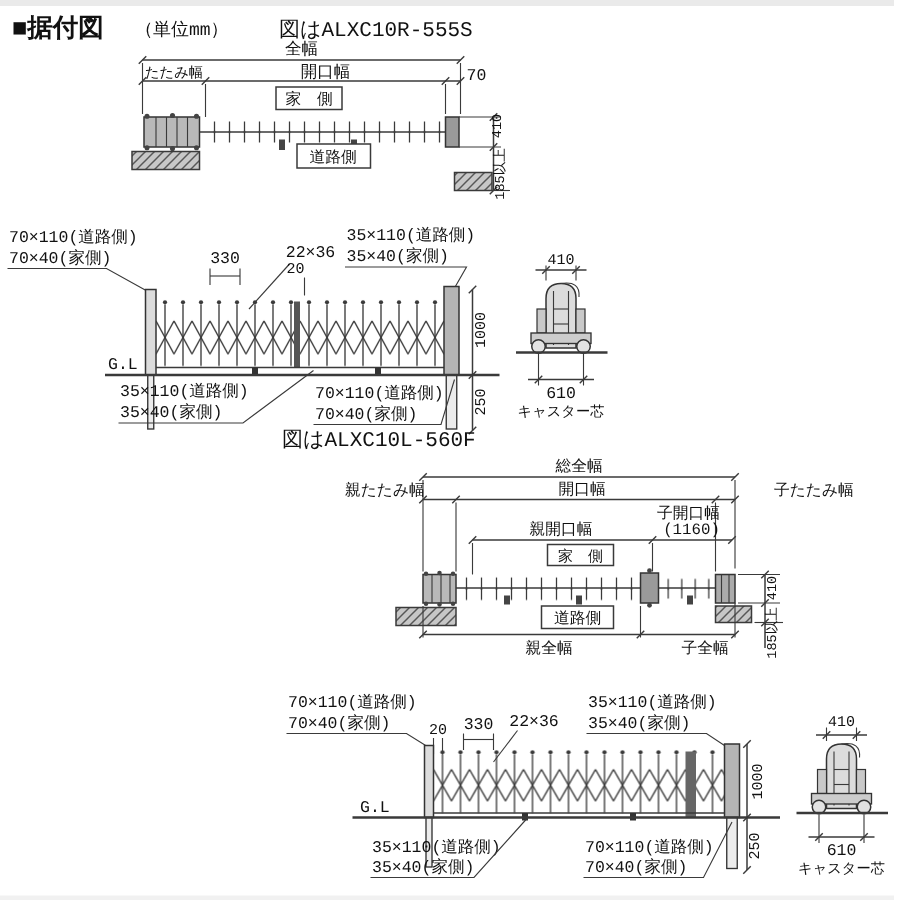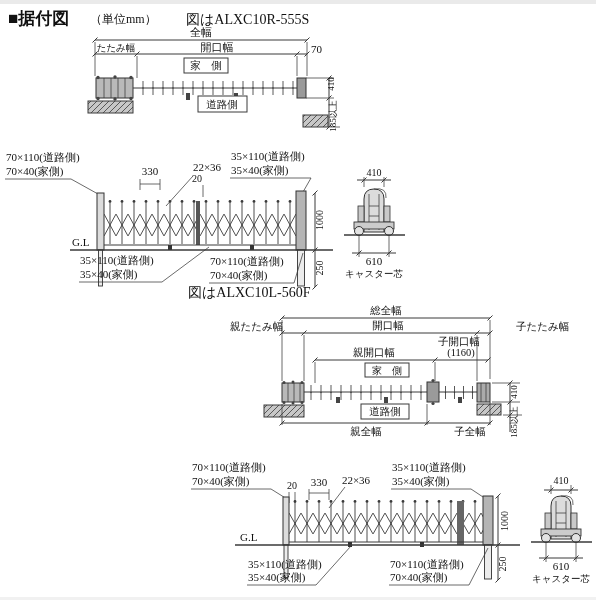--- a/index.html
+++ b/index.html
@@ -1,17 +1,17 @@
 <!DOCTYPE html>
 <html><head>
 <meta charset="utf-8">
 <style>
   html,body{margin:0;padding:0;background:#fff;}
   .stage{position:relative;width:596px;height:600px;background:#fff;overflow:hidden;
-         font-family:Liberation Serif, serif;}
+         font-family:Liberation Mono, monospace;}
   .edge-top{position:absolute;left:0;top:0;width:600px;height:4px;background:#eaeaea;}
   .edge-bottom{position:absolute;left:0;top:597px;width:600px;height:3px;background:#f1f1f1;}
   svg{position:absolute;left:0;top:0;}
   svg text{fill:#111;}
   .ln{stroke:#3a3a3a;stroke-width:1;fill:none;}
   .thick{stroke-width:1.6;}
   .thin{stroke-width:0.75;}
   .box{fill:#fff;stroke:#3a3a3a;stroke-width:1;}
   .blk{fill:#b9b9b9;stroke:#333;stroke-width:1;}
   .post{fill:#9a9a9a;stroke:#333;stroke-width:1;}

